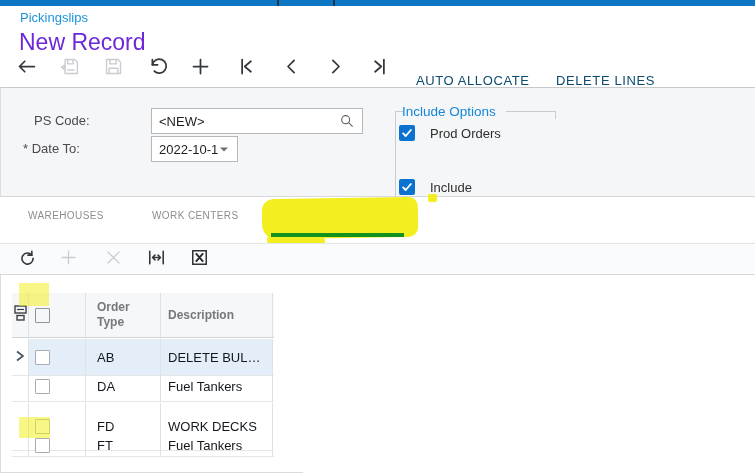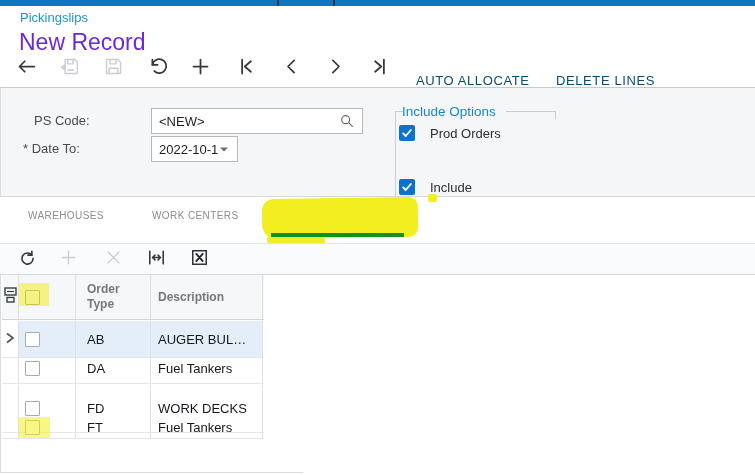--- a/index.html
+++ b/index.html
@@ -56,21 +56,21 @@
   
   .grid-toolbar{position:absolute;left:0;top:243px;width:755px;height:32px;background:#fafbfc;
     border-top:1px solid #e4e5e7;border-bottom:1px solid #d6d8da;}
   .gt-btn{position:absolute;top:4px;width:23px;height:23px;display:flex;align-items:center;justify-content:center;cursor:pointer;}
   .gt-btn svg{width:19px;height:19px;}
 
   
   .grid{position:absolute;left:0;top:275px;width:303px;height:198px;}
   .grid-left-border{position:absolute;left:0;top:0;width:1px;height:197px;background:#d9dbdd;}
   .grid-bottom-line{position:absolute;left:0;top:197px;width:303px;height:1px;background:#d9dbdd;}
-  .g-row{position:absolute;left:2px;width:262px;display:flex;border-bottom:1px solid #e4e6e8;}
+  .g-row{position:absolute;left:12px;width:262px;display:flex;border-bottom:1px solid #e4e6e8;margin-top:18px;}
   .g-cell{display:flex;align-items:center;border-right:1px solid #dfe1e3;height:100%;position:relative;}
   .c-ind{width:17px;justify-content:center;}
   .c-chk{width:57px;padding-left:6px;}
   .c-ord{width:75px;padding-left:11px;}
   .c-desc{width:112px;padding-left:7px;}
   .g-header{top:0;height:45px;background:#f6f7f8;border-bottom:1px solid #d2d4d6;}
   .hdr-txt{font-size:12px;font-weight:600;color:#75787c;line-height:1.25;}
   .c-ord .hdr-txt{width:52px;}
   .cell-txt{font-size:13px;color:#14181c;white-space:nowrap;overflow:hidden;}
   .row-chk{width:15px;height:15px;background:#fff;border:1px solid #a7adb3;border-radius:1px;cursor:pointer;}
@@ -262,21 +262,21 @@
             </svg>
         </span>
       </div>
       <div class="g-cell c-chk">
           <span class="row-chk"></span>
         </div>
       <div class="g-cell c-ord">
           <span class="cell-txt">AB</span>
         </div>
       <div class="g-cell c-desc">
-          <span class="cell-txt">AUGER BUL…</span>
+          <span class="cell-txt">DELETE BUL…</span>
         </div>
     </div>
 
     <div class="g-row" style="top:78px;height:31px">
       <div class="g-cell c-ind"></div>
       <div class="g-cell c-chk">
           <span class="row-chk"></span>
         </div>
       <div class="g-cell c-ord">
           <span class="cell-txt">DA</span>

